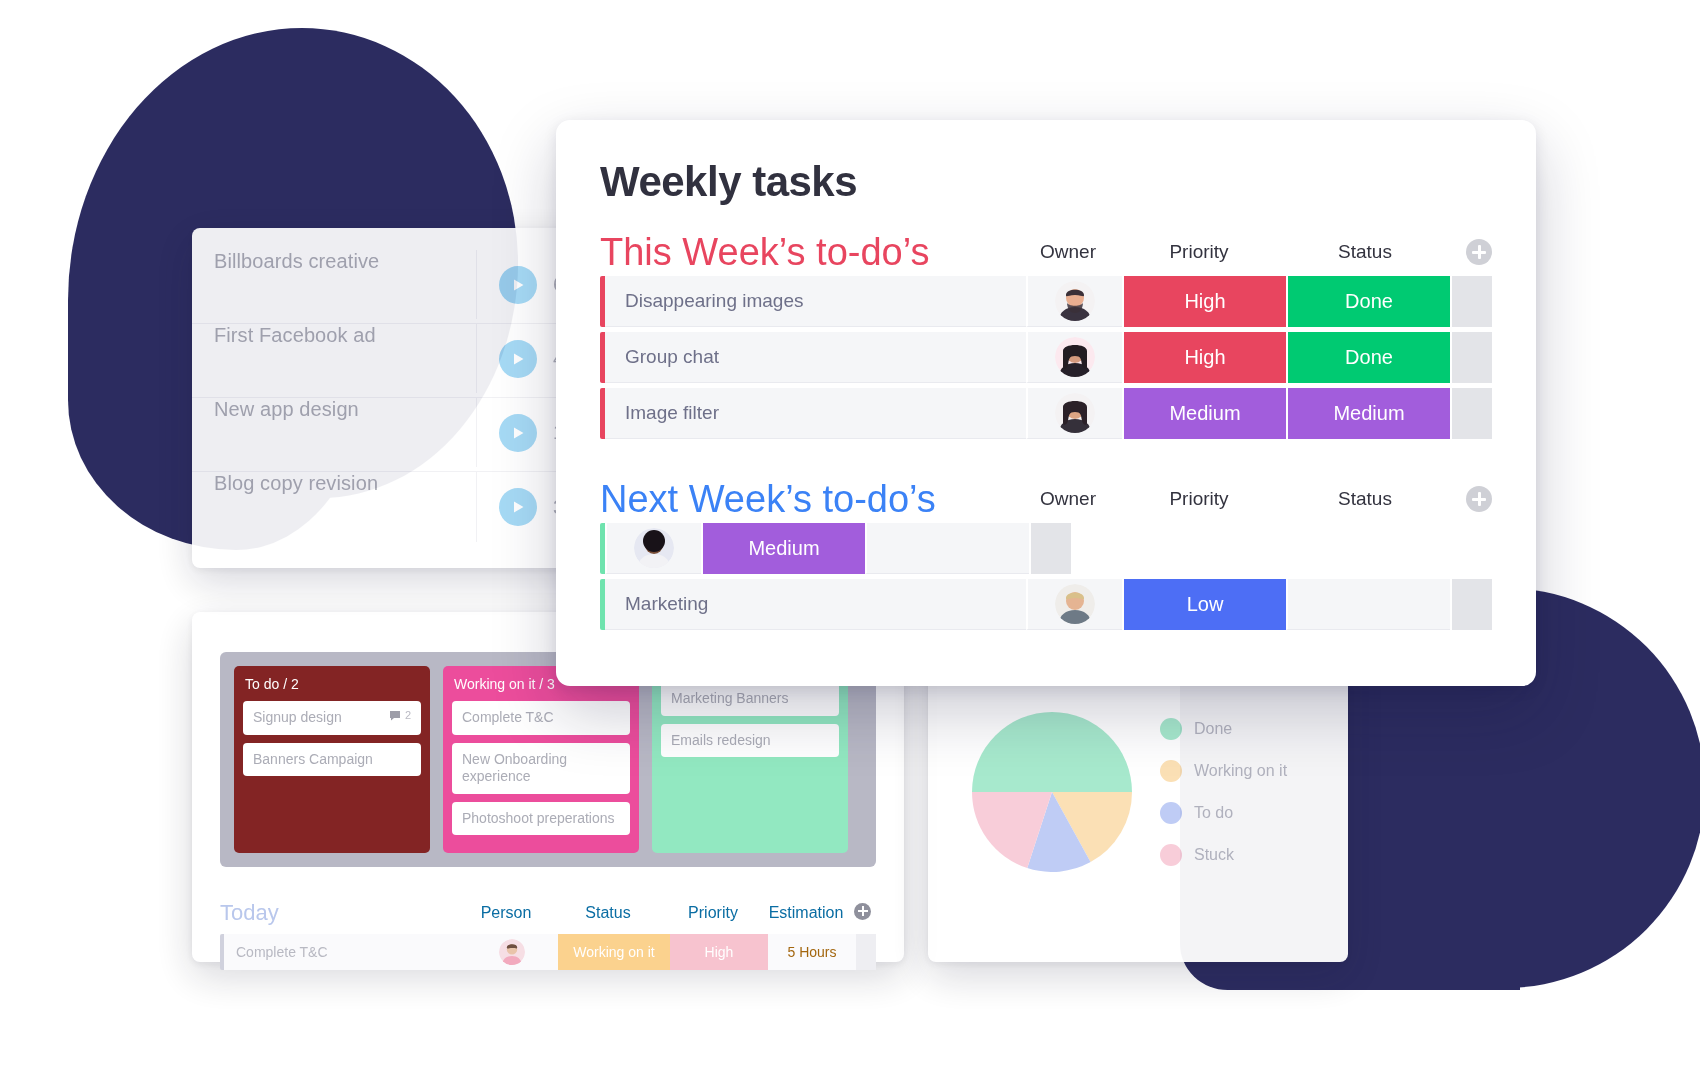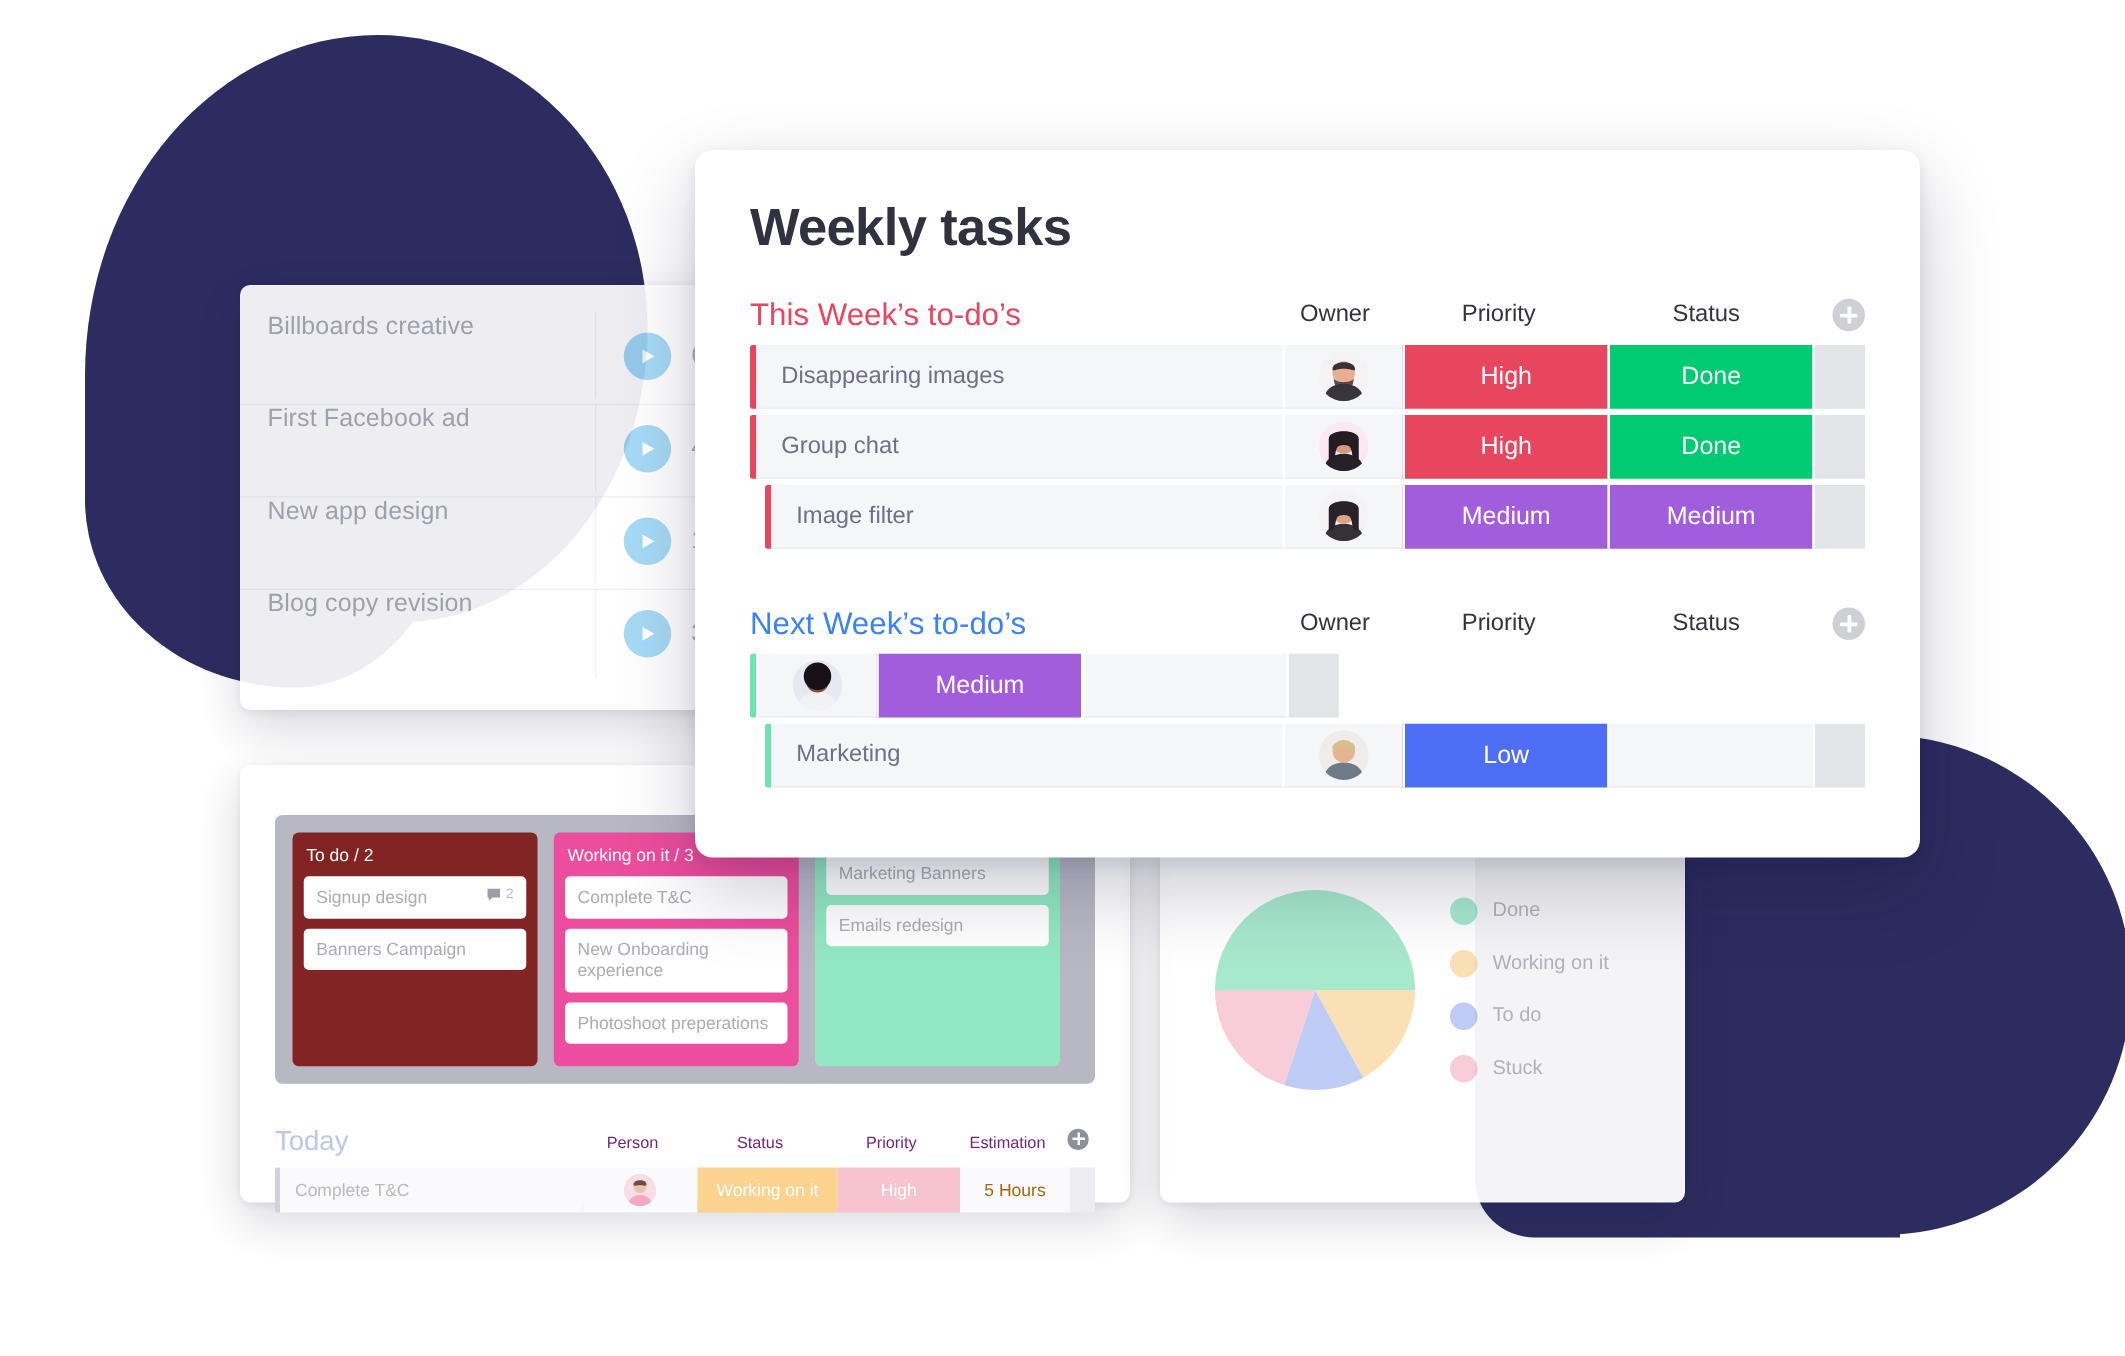--- a/index.html
+++ b/index.html
@@ -87,21 +87,21 @@
     min-height: 32px;
   }
   .kcard:last-child { margin-bottom: 0; }
   .kcard-meta { display: flex; align-items: center; gap: 4px; color: #b8b8c2; font-size: 11px; flex: none; }
 
   #today-header {
     position: absolute; left: 28px; top: 288px; width: 656px;
     display: flex; align-items: center;
   }
   #today-label { font-size: 22px; color: #B7C6EC; flex: 1; }
-  .today-col { font-size: 13px; color: #701a75; text-align: center; }
+  .today-col { font-size: 16px; color: #0369a1; text-align: center; }
   #today-row {
     position: absolute; left: 28px; top: 322px; width: 656px;
     display: flex; align-items: stretch; height: 36px;
   }
   #today-row .tcell { display: flex; align-items: center; justify-content: center; font-size: 14px; }
   #today-bar { width: 4px; background: #cfd0dc; border-radius: 2px 0 0 2px; }
   #today-task {
     flex: 1; background: #fafafc; color: #b6b7c1; justify-content: flex-start !important;
     padding-left: 12px;
   }
@@ -129,39 +129,39 @@
     box-shadow: 0 26px 64px rgba(20,20,55,.22), 0 4px 14px rgba(20,20,55,.10);
     padding: 38px 44px 0 44px;
   }
   #weekly-title {
     font-size: 42px; font-weight: bold; color: #31313f;
     letter-spacing: -.5px; margin-bottom: 22px;
   }
   .section-head {
     display: flex; align-items: center; height: 48px;
   }
-  .section-title { font-size: 25px; flex: none; }
+  .section-title { font-size: 38px; flex: none; }
   .section-title.red { color: #E8455F; }
   .section-title.green { color: #3b82f6; }
   .head-spacer { flex: 1; }
   .col-head {
     font-size: 19px; color: #33333f; text-align: center; flex: none;
   }
   .plus-btn {
     width: 26px; height: 26px; border-radius: 50%;
     background: #cfd0d6; position: relative; flex: none; margin-left: 18px;
   }
   .plus-btn::before, .plus-btn::after {
     content: ""; position: absolute; background: #ffffff; border-radius: 1px;
   }
   .plus-btn::before { left: 6px; top: 11.5px; width: 14px; height: 3px; }
   .plus-btn::after  { top: 6px; left: 11.5px; height: 14px; width: 3px; }
 
   .trow { display: flex; align-items: stretch; height: 51px; margin-bottom: 5px; }
-  .trow:last-child { margin-bottom: 0; margin-left: 12px; }
+  .trow:last-child { margin-bottom: 0; }
   .rowbar { width: 5px; flex: none; border-radius: 2px 0 0 2px; }
   .rowbar.red { background: #E8455F; }
   .rowbar.green { background: #6FE3AE; }
   .tname {
     flex: 1; background: #f5f6f8; display: flex; align-items: center;
     padding-left: 20px; font-size: 19px; color: #6e7089;
     border-bottom: 1px solid #e9eaef;
   }
   .tcell-owner {
     width: 96px; flex: none; background: #f5f6f8;

